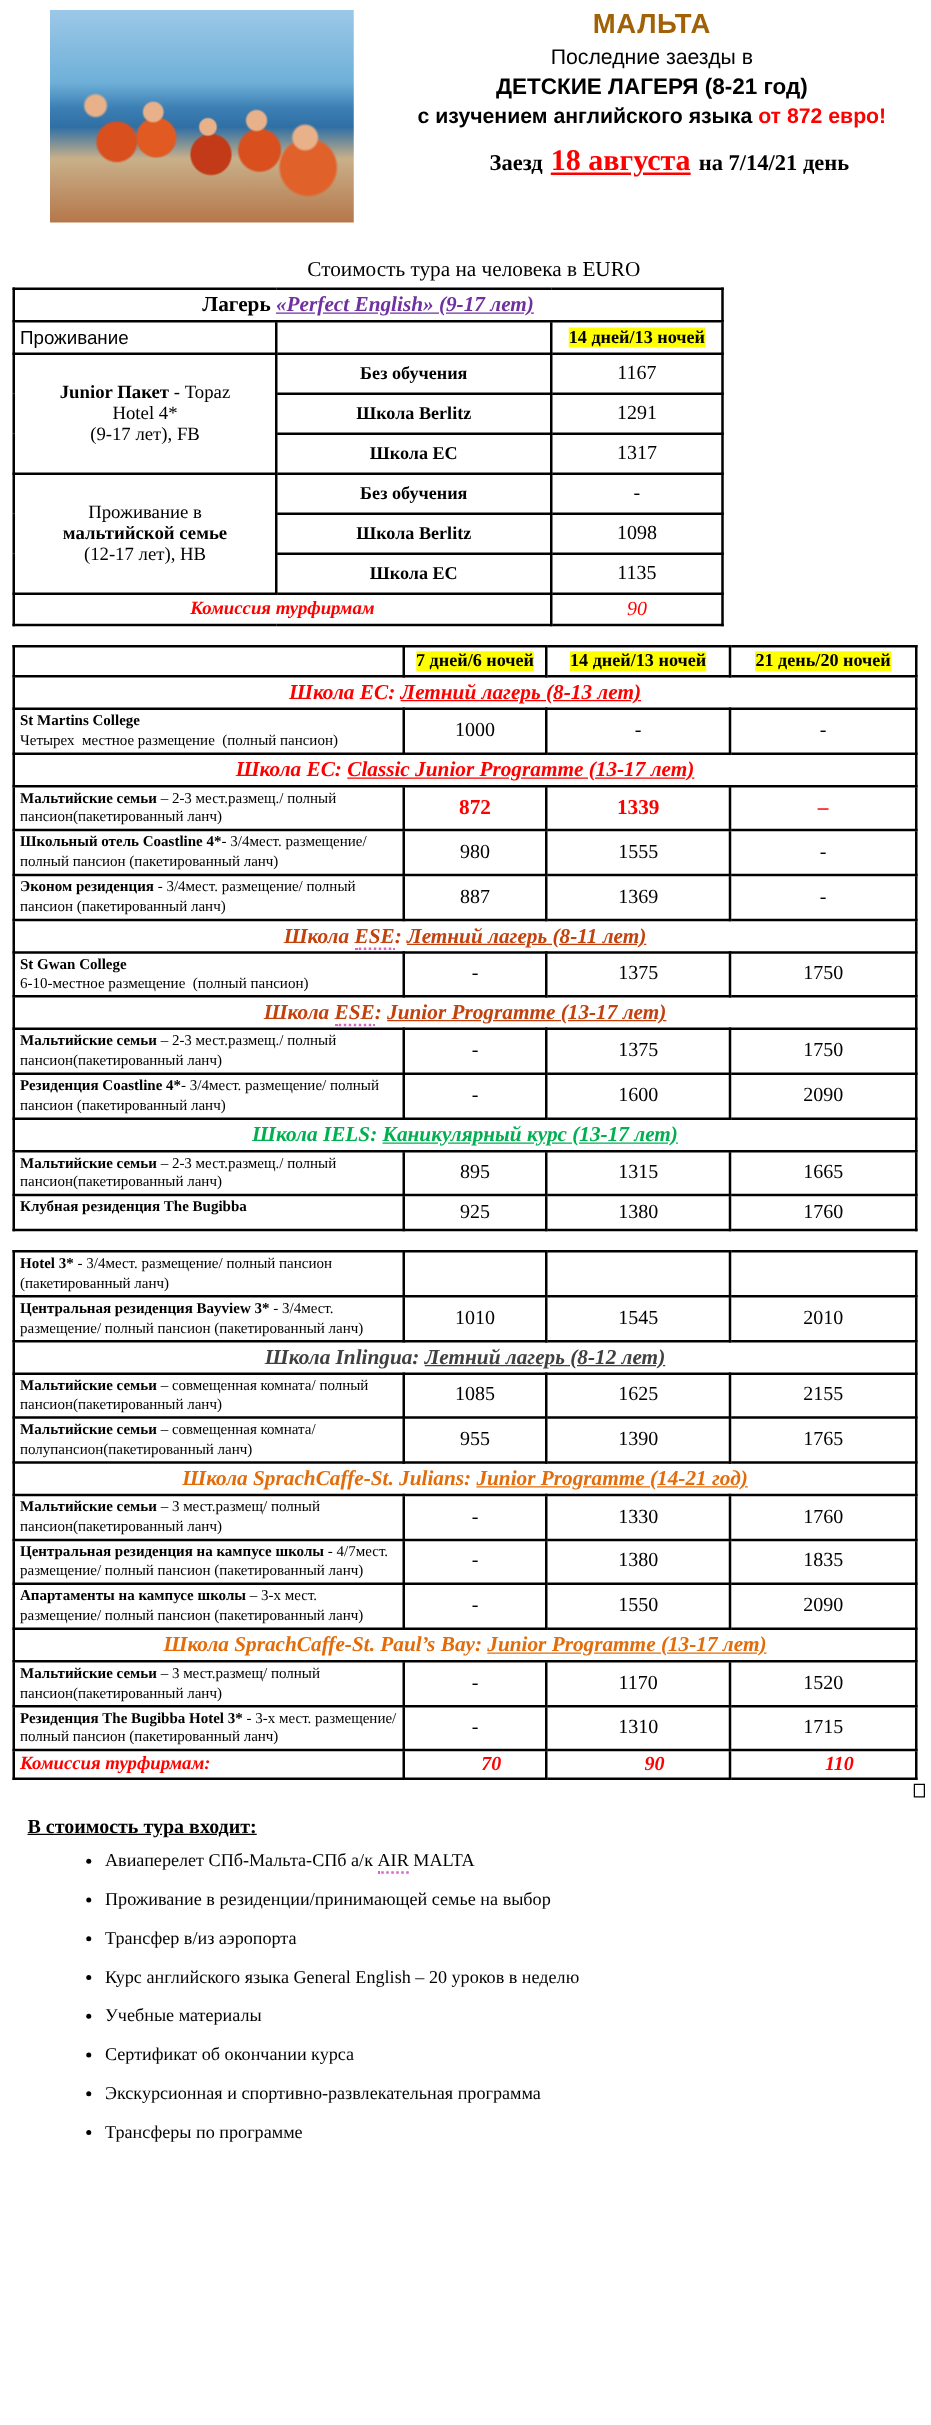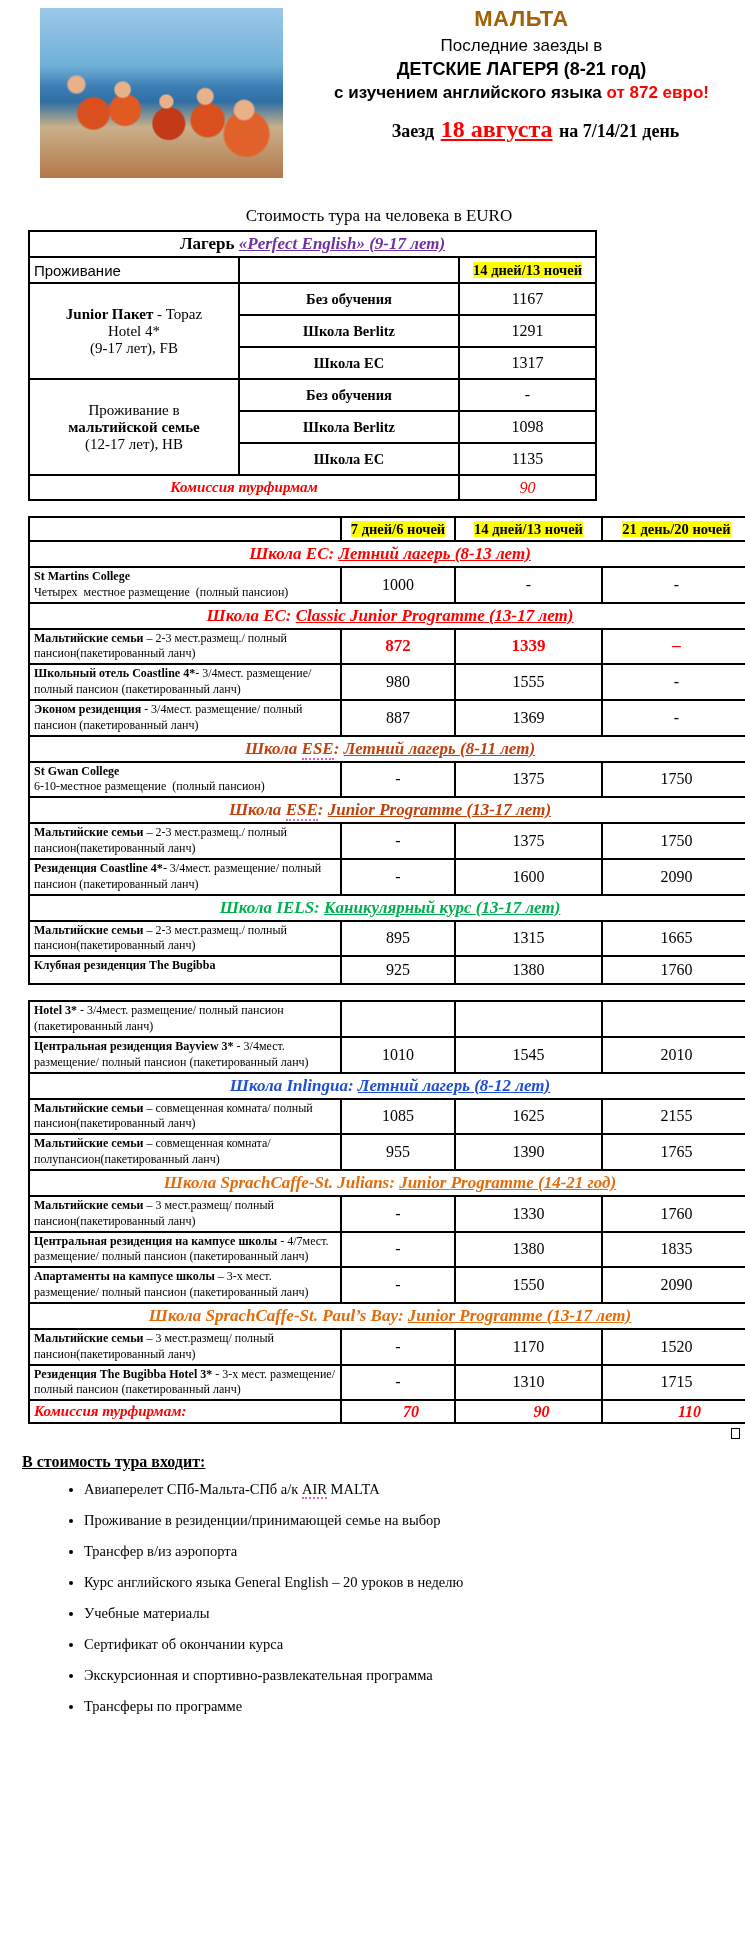--- a/index.html
+++ b/index.html
@@ -28,21 +28,21 @@
   .h-line1{font-size:17px;margin-top:4px;}
   .h-line2{font-size:18px;font-weight:bold;margin-top:3px;}
   .h-line3{font-size:17px;font-weight:bold;margin-top:3px;}
   .h-red{color:#FF0000;}
   .departure{position:absolute;left:312px;top:116px;width:447px;text-align:center;
     font-family:"Liberation Serif",serif;font-weight:bold;font-size:18px;}
   .dep-date{color:#FF0000;font-size:24px;text-decoration:underline;padding:0 2px;}
 
   
   .tbl-title{margin:14px 0 4px 18px;width:722px;text-align:center;font-size:17px;}
-  table{border-collapse:collapse;table-layout:fixed;margin-left:28px;border-radius:28px;}
+  table{border-collapse:collapse;table-layout:fixed;margin-left:10px;border-radius:28px;}
   td{border:2px solid #000;overflow:hidden;}
   .camp-table{width:567px;}
   .price-table{width:722px;}
   .camp-title-cell{text-align:center;font-size:17px;padding:2px;}
   .camp-title-link{color:#7030A0;font-weight:bold;font-style:italic;text-decoration:underline;}
   .camp-title-prefix{font-weight:bold;}
   .housing-cell{font-family:"Liberation Sans",sans-serif;font-size:15px;padding:1px 4px;height:22px;}
   .hl{background:#FFFF00;font-weight:bold;font-size:14.5px;white-space:nowrap;}
   .yellow-cell{text-align:center;padding:1px 2px;}
   .mid-label{font-weight:bold;font-size:14.5px;text-align:center;padding:2px;height:26px;vertical-align:middle;}
@@ -50,21 +50,21 @@
   .group-cell{text-align:center;font-size:15px;vertical-align:middle;white-space:pre-wrap;padding:2px;}
   .b{font-weight:bold;}
   .comm-label{color:#FF0000;font-weight:bold;font-style:italic;font-size:15px;text-align:center;padding:3px;}
   .comm-label-left{color:#FF0000;font-weight:bold;font-style:italic;font-size:15px;text-align:left;padding:2px 4px;}
   .comm-val{color:#FF0000;font-style:italic;font-size:16px;text-align:center;}
   .val.comm{color:#FF0000;font-weight:bold;font-style:italic;padding-left:28px;}
   .gap{height:15px;}
   .colhead{text-align:center;padding:1px 2px;height:20px;}
   .section{text-align:center;font-weight:bold;font-style:italic;font-size:17px;padding:2px;}
   .sec-red{color:#FF0000;} .sec-blue{color:#c2410c;} .sec-green{color:#00B050;}
-  .sec-navy{color:#1d4ed8;} .sec-orange{color:#E36C0A;}
+  .sec-navy{color:#404040;} .sec-orange{color:#E36C0A;}
   .sec-link{text-decoration:underline;}
   .squig{border-bottom:2px dotted #D665C8;}
   .desc{font-size:12px;line-height:1.32;padding:1px 4px;white-space:pre-wrap;vertical-align:top;}
   .red{color:#FF0000;font-weight:bold;font-size:17px;}
   .item-row td{height:24px;}
   .anchor-line{width:740px;text-align:right;height:12px;margin-top:1px;}
   .anchor-square{display:inline-block;width:7px;height:9px;border:1px solid #000;}
 
   
   .included{margin:16px 0 0 22px;}

